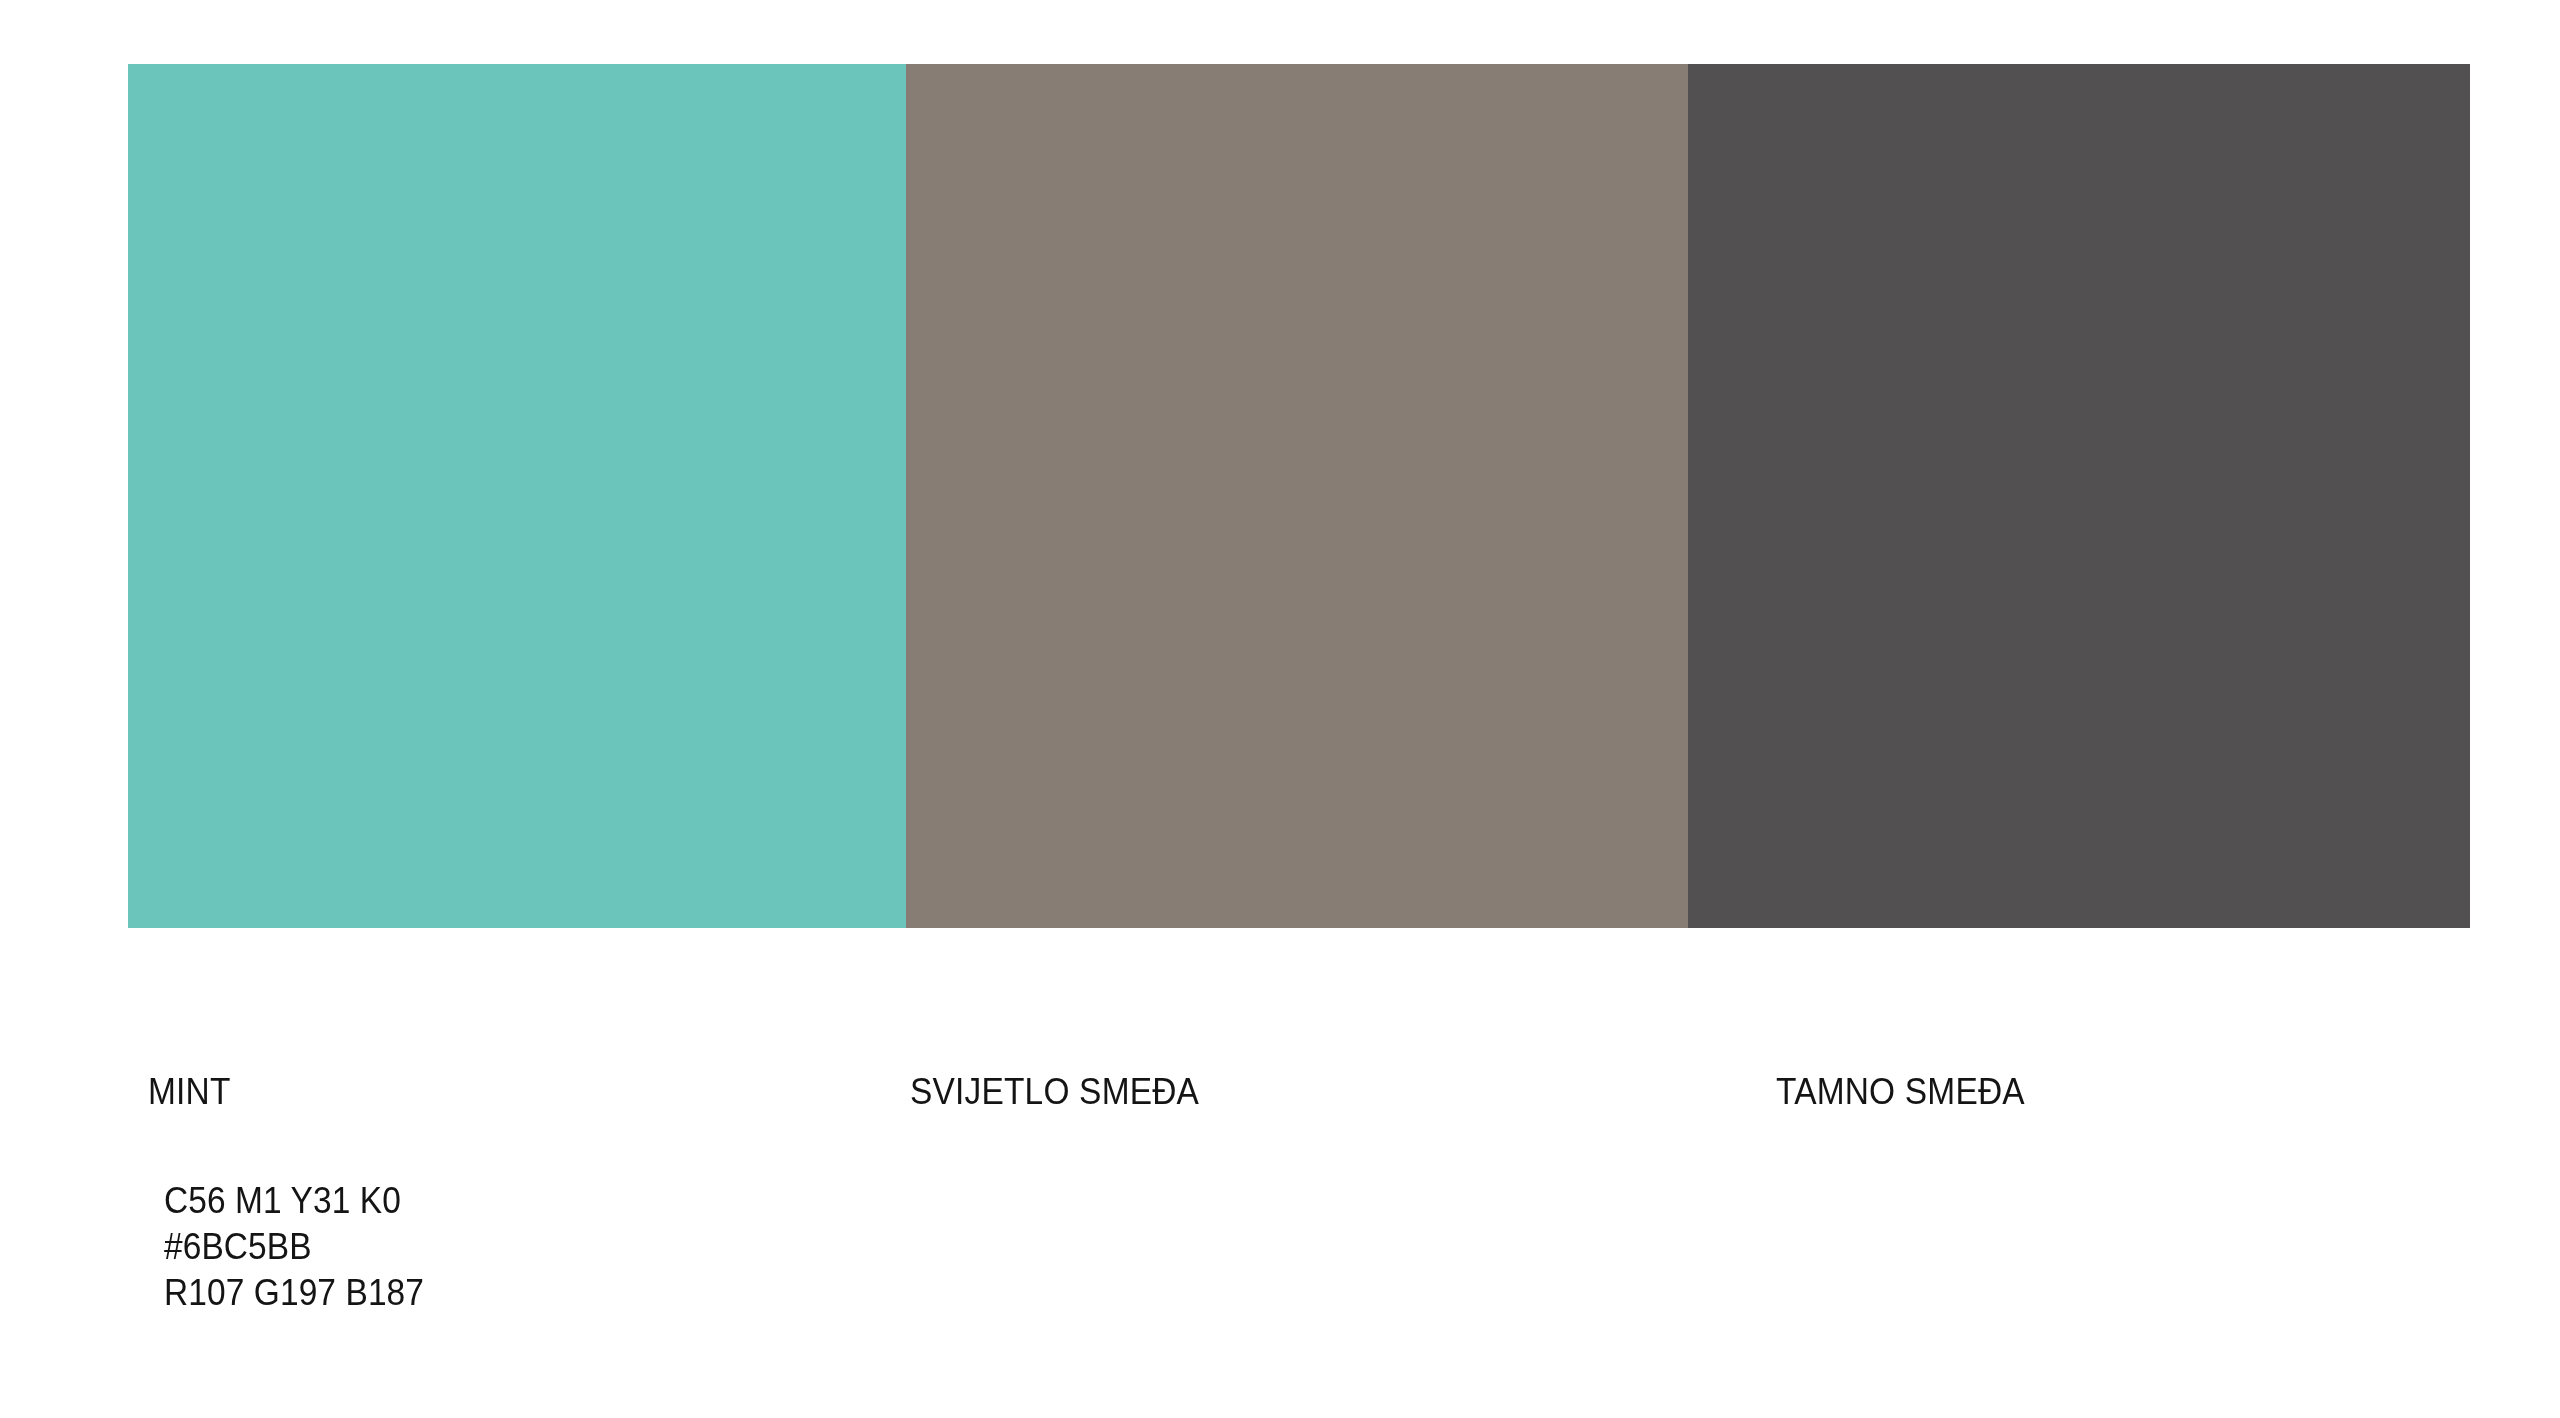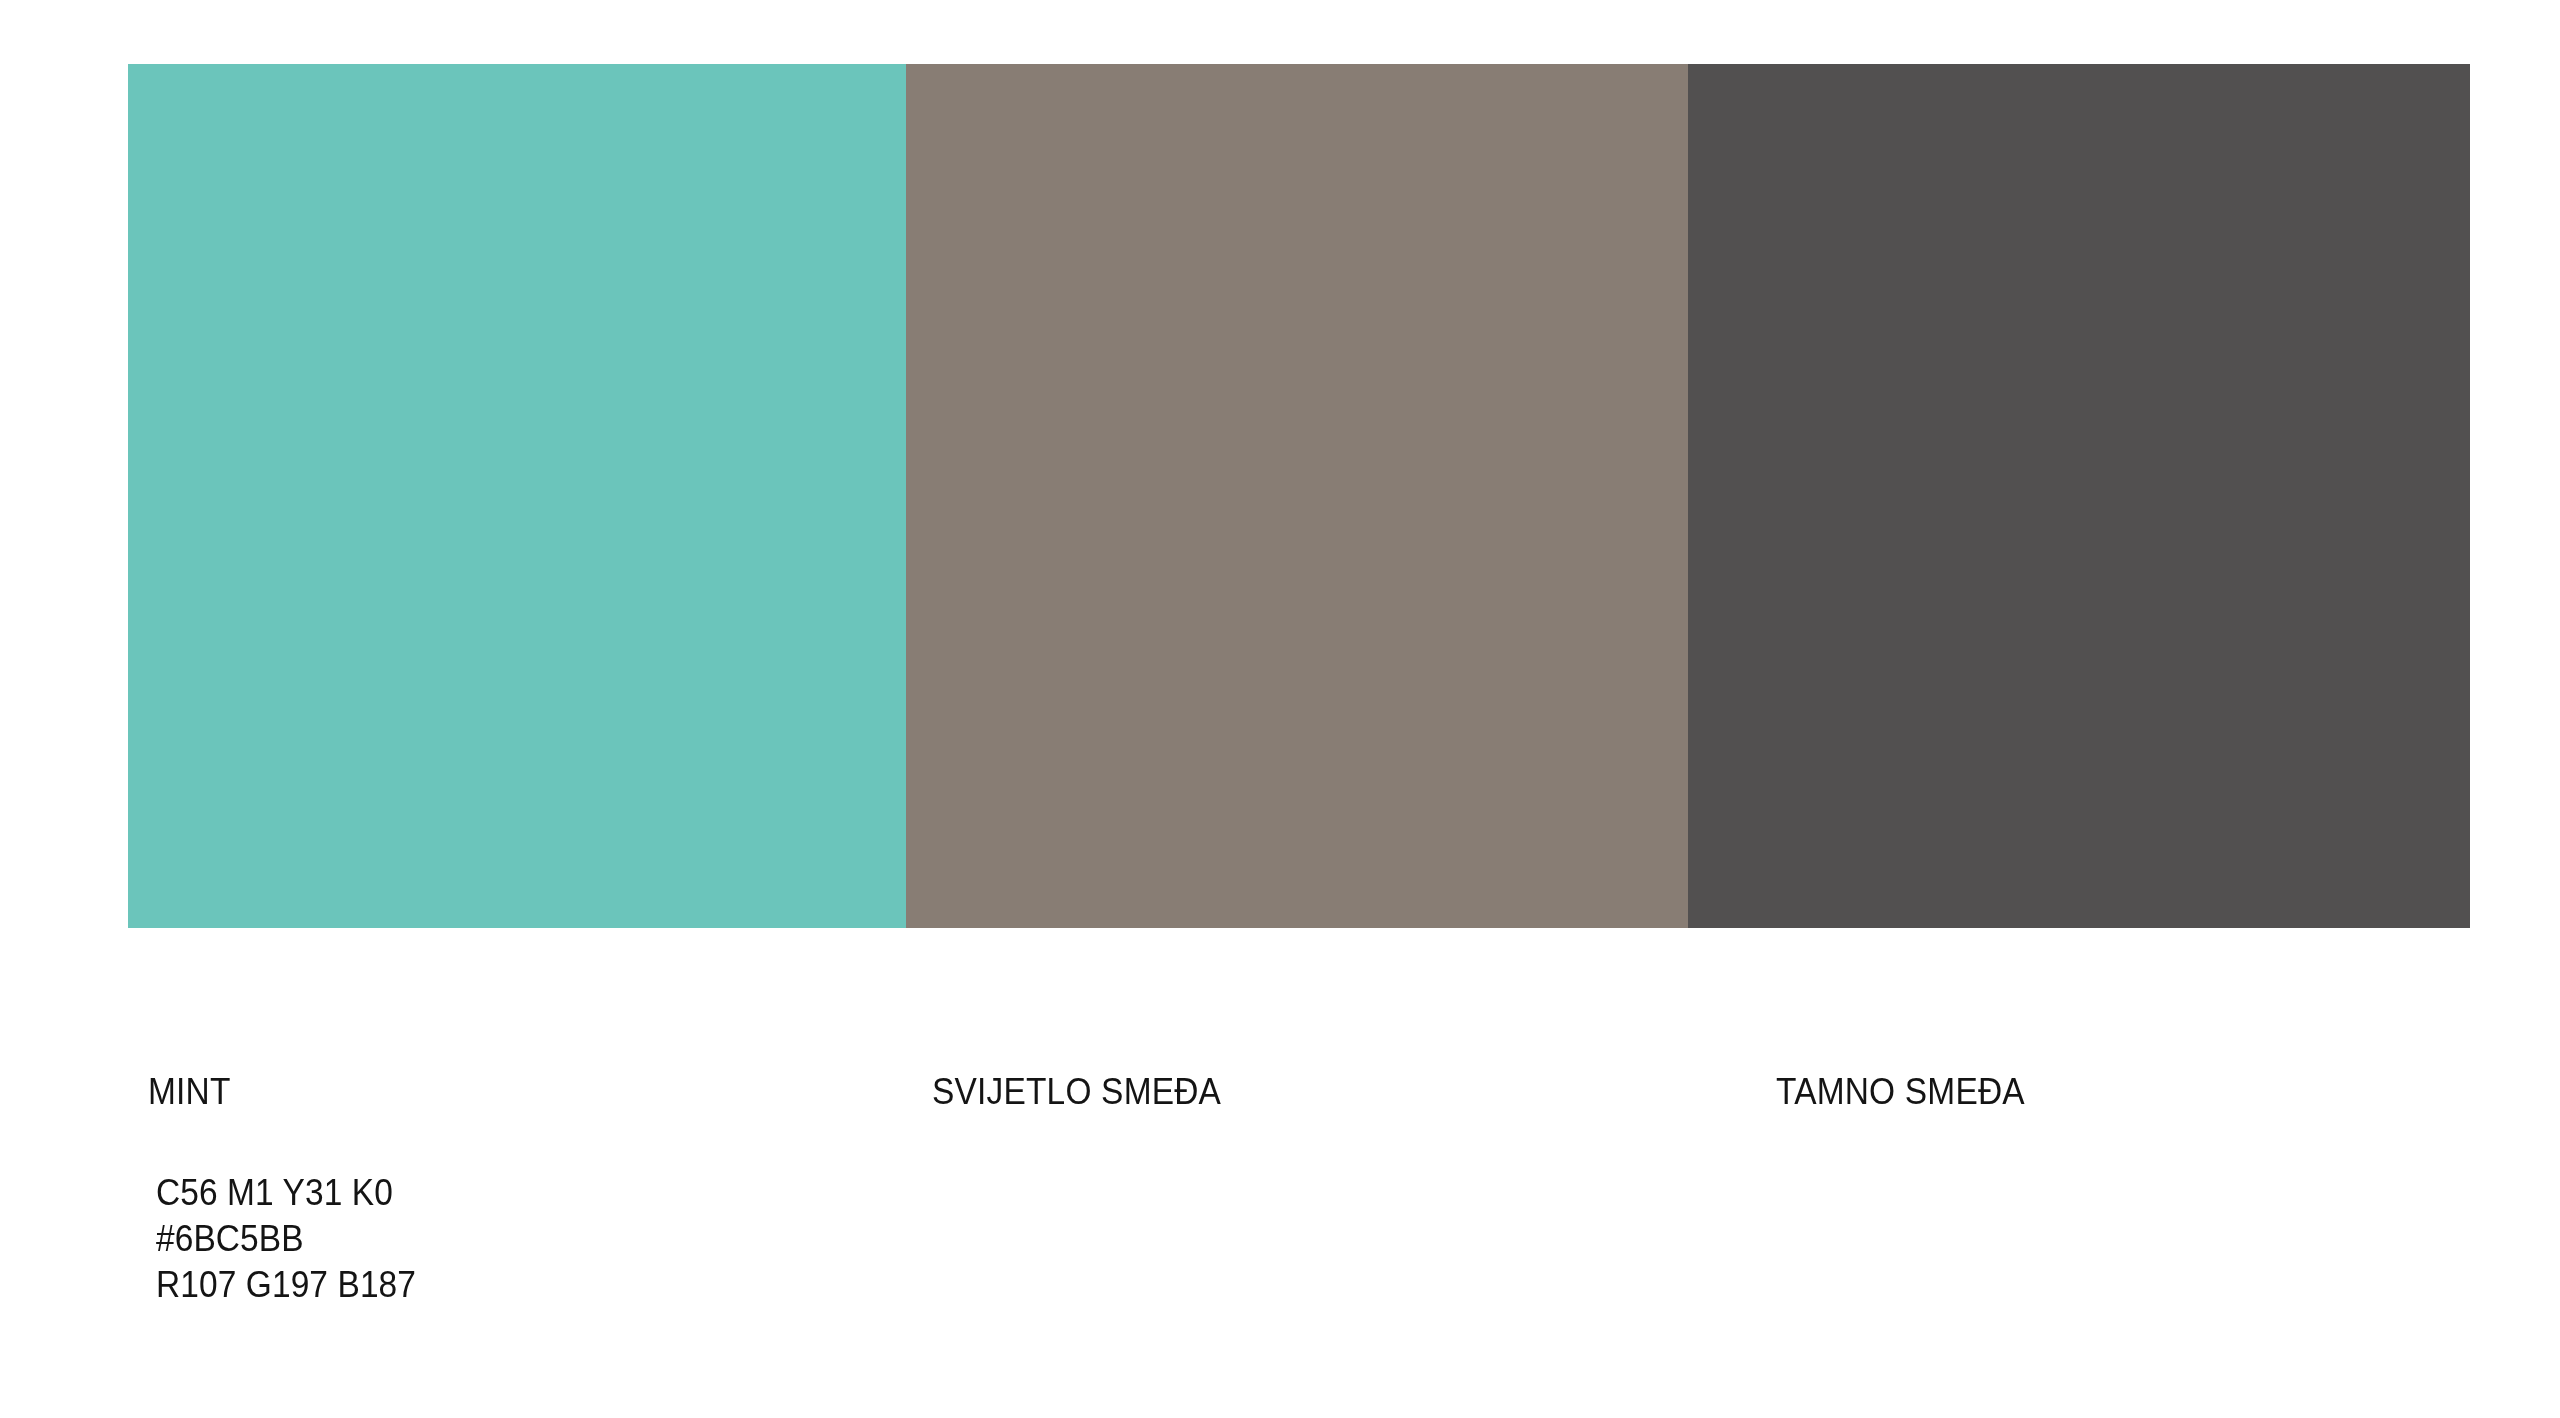--- a/index.html
+++ b/index.html
@@ -41,37 +41,37 @@
     left: 0;
     top: 1060px;
     width: 2560px;
     height: 260px;
   }
   .caption-col {
     position: absolute;
     top: 0;
   }
   .caption-col-0 { left: 148px; }
-  .caption-col-1 { left: 932px; }
+  .caption-col-1 { left: 910px; }
   .caption-col-2 { left: 1776px; }
 
   .color-title {
     font-size: 36px;
     line-height: 36px;
     color: #141414;
     letter-spacing: 0.2px;
     transform: scaleX(0.93);
     transform-origin: left top;
     white-space: nowrap;
     margin: 0 0 0 0;
     font-weight: 400;
     padding-top: 14px;
   }
   .spec-list {
-    margin: 8px;
+    margin: 16px;
     padding: 0;
     list-style: none;
     padding-top: 52px;
   }
   .spec-line {
     font-size: 36px;
     line-height: 46px;
     color: #141414;
     letter-spacing: 0.1px;
     transform: scaleX(0.93);

